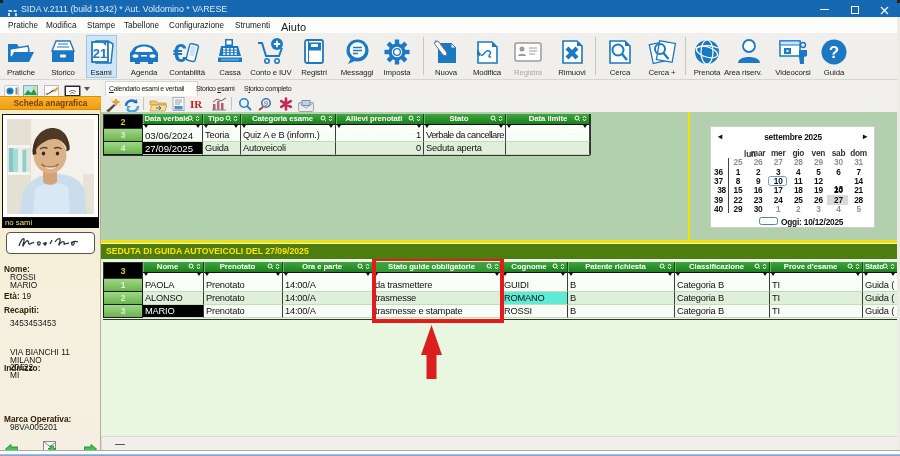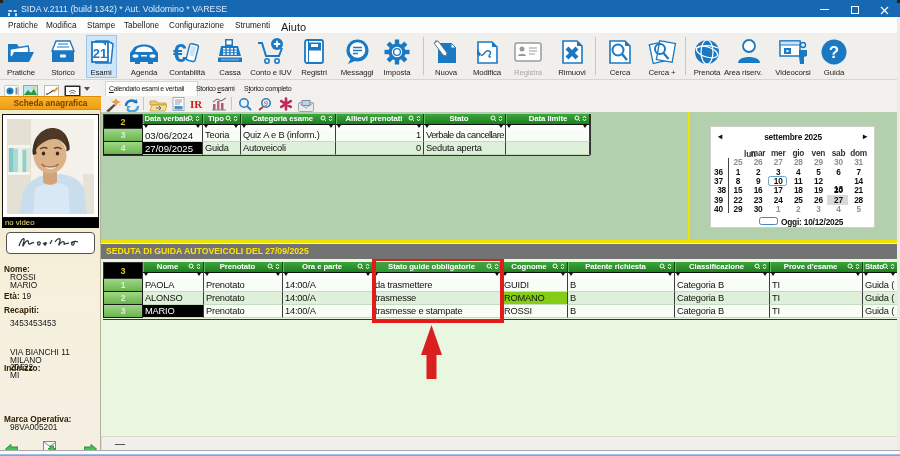--- a/index.html
+++ b/index.html
@@ -268,21 +268,21 @@
 <path d="M26 36 C24 17 37 9 45 9 C57 9 64 19 61 33 C59 26 55 21 49 20 C41 19 30 25 26 36 Z" fill="#4f3826"></path>
 <path d="M26 36c-1.5-8 2-14 6-17-2.5 6-3.5 11-2.5 16z" fill="#42301e"></path>
 <path d="M59 32c2.5-7 0-14-4.5-17 5.5 2.5 9 9 8 16z" fill="#42301e"></path>
 <path d="M35 45.5 c3.5 3.5 12.5 3.5 16 0" fill="none" stroke="#a06a48" stroke-width="1.7" stroke-linecap="round"></path>
 <path d="M37.5 47c3 2 9 2 12 0-1.2 2.2-3.8 3.2-6 3.2s-4.8-1-6-3.2z" fill="#f0e6da"></path>
 <ellipse cx="36.5" cy="34.5" rx="1.7" ry="2" fill="#3a2a1c"></ellipse>
 <ellipse cx="50.5" cy="34.5" rx="1.7" ry="2" fill="#3a2a1c"></ellipse>
 <path d="M33 30c2.5-1.7 5.5-1.7 7.5-.6M47 29.4c2.5-1.2 5.5-1.2 7.5.6" fill="none" stroke="#55412c" stroke-width="1.4"></path>
 </svg></div>
 
-<div class="abs" style="left:2px;top:218px;width:97px;height:10px;background:#000;color:#e8e276;font-size:7.8px;line-height:10px;padding-left:3px;box-sizing:border-box;">no video</div>
+<div class="abs" style="left:2px;top:218px;width:97px;height:10px;background:#000;color:#e8e276;font-size:7.8px;line-height:10px;padding-left:3px;box-sizing:border-box;">no sami</div>
 
 <div class="abs" style="left:6px;top:232px;width:89px;height:22px;background:#fff;border:1.5px solid #55544c;border-radius:4px;box-sizing:border-box;">
 <svg width="86" height="19" viewBox="0 0 86 19">
 <path d="M12 13 C14 7 16 5 17 6 C18 7 15 13 16 13 C18 9 20 7 21 8 C22 9 21 12 23 11 C25 10 26 9 27 10 M30 10 C32 8 34 9 33 11 C32 13 30 12 31 10 M36 11 C38 9 40 9 39 11 C38 13 37 12 38 10 M43 11 L45 7 M48 9 C50 6 52 5 53 6 C54 8 51 12 52 12 C54 9 56 8 57 9 C58 10 56 12 58 11 C60 10 61 10 62 10 M64 10 C66 8 68 9 67 11 C66 13 64 12 65 10 C66 8 69 8 71 9" fill="none" stroke="#2e2e38" stroke-width="1.25"></path>
 </svg></div>
 
 <div class="abs sbl" style="left:4px;top:264px;">Nome:</div>
 <div class="abs sbv" style="left:10px;top:272px;">ROSSI</div>
 <div class="abs sbv" style="left:10px;top:280px;">MARIO</div>
 <div class="abs sbl" style="left:4px;top:291px;">Età: <span style="font-weight:normal;color:#141414;">19</span></div>
@@ -375,21 +375,21 @@
 <div class="abs cal" style="left:716px;top:131px;width:8px;">◂</div>
 <div class="abs cal" style="left:861px;top:131px;width:8px;">▸</div>
 <div class="abs cal" style="left:750px;top:131.5px;width:86px;">settembre 2025</div>
 <div class="abs" style="left:727.5px;top:158px;width:1px;height:55px;background:#444;"></div>
 <div id="calgrid"></div>
 <div class="abs" style="left:768px;top:175.5px;width:19px;height:10px;border:1.2px solid #66a0cc;border-radius:2.5px;box-sizing:border-box;"></div>
 <div class="abs" style="left:827px;top:194.5px;width:21px;height:10px;background:#d9d9d9;"></div>
 <div class="abs" style="left:759px;top:217px;width:19px;height:8px;border:1.2px solid #4488bb;border-radius:2.5px;box-sizing:border-box;"></div>
 <div class="abs cal" style="left:781px;top:216.5px;">Oggi: 10/12/2025</div>
 
-<div class="abs" style="left:101px;top:244px;width:796px;height:15px;background:#737373;color:#ffe400;font-weight:bold;font-size:8.7px;line-height:15px;padding-left:5px;box-sizing:border-box;">SEDUTA DI GUIDA AUTOVEICOLI DEL 27/09/2025</div>
+<div class="abs" style="left:101px;top:244px;width:796px;height:15px;background:#4d7c0f;color:#ffe400;font-weight:bold;font-size:8.7px;line-height:15px;padding-left:5px;box-sizing:border-box;">SEDUTA DI GUIDA AUTOVEICOLI DEL 27/09/2025</div>
 
 <div class="abs" style="left:101px;top:259px;width:796px;height:177px;background:#e9f7e1;"></div>
 <div id="toptable"></div>
 <div id="lowtable"></div>
 
 <div class="abs" style="left:372px;top:259px;width:132px;height:64px;border:4.5px solid #e41b1b;border-top-width:2.5px;box-sizing:border-box;"></div>
 <div class="abs" style="left:420.5px;top:325px;"><svg width="21" height="54" viewBox="0 0 21 54">
 <path d="M10.5 0L21 30H15.5V54H5.5V30H0Z" fill="#da1f1f"></path>
     </svg></div>
 
@@ -610,21 +610,21 @@
 <div class="abs cell" style="left:502px;top:278.9px;width:66px;height:13.2px;background:#f9fdf7;border-bottom:1px solid #c2dcbc;">GUIDI</div>
 <div class="abs cell" style="left:568px;top:278.9px;width:107px;height:13.2px;background:#f9fdf7;border-bottom:1px solid #c2dcbc;">B</div>
 <div class="abs cell" style="left:675px;top:278.9px;width:95px;height:13.2px;background:#f9fdf7;border-bottom:1px solid #c2dcbc;">Categoria B</div>
 <div class="abs cell" style="left:770px;top:278.9px;width:93px;height:13.2px;background:#f9fdf7;border-bottom:1px solid #c2dcbc;">TI</div>
 <div class="abs cell" style="left:863px;top:278.9px;width:35px;height:13.2px;background:#f9fdf7;border-bottom:1px solid #c2dcbc;">Guida (</div>
 <div class="abs rh" style="left:103px;top:292.09999999999997px;width:40px;height:13.2px;line-height:13.2px;">2</div>
 <div class="abs cell" style="left:143px;top:292.09999999999997px;width:61px;height:13.2px;background:#dff0da;border-bottom:1px solid #c2dcbc;">ALONSO</div>
 <div class="abs cell" style="left:204px;top:292.09999999999997px;width:79px;height:13.2px;background:#dff0da;border-bottom:1px solid #c2dcbc;">Prenotato</div>
 <div class="abs cell" style="left:283px;top:292.09999999999997px;width:90px;height:13.2px;background:#dff0da;border-bottom:1px solid #c2dcbc;">14:00/A</div>
 <div class="abs cell" style="left:373px;top:292.09999999999997px;width:129px;height:13.2px;background:#dff0da;border-bottom:1px solid #c2dcbc;">trasmesse</div>
-<div class="abs cell" style="left:502px;top:292.09999999999997px;width:66px;height:13.2px;background:#84cc16;border-bottom:1px solid #c2dcbc;">ROMANO</div>
+<div class="abs cell" style="left:502px;top:292.09999999999997px;width:66px;height:13.2px;background:#5eead4;border-bottom:1px solid #c2dcbc;">ROMANO</div>
 <div class="abs cell" style="left:568px;top:292.09999999999997px;width:107px;height:13.2px;background:#dff0da;border-bottom:1px solid #c2dcbc;">B</div>
 <div class="abs cell" style="left:675px;top:292.09999999999997px;width:95px;height:13.2px;background:#dff0da;border-bottom:1px solid #c2dcbc;">Categoria B</div>
 <div class="abs cell" style="left:770px;top:292.09999999999997px;width:93px;height:13.2px;background:#dff0da;border-bottom:1px solid #c2dcbc;">TI</div>
 <div class="abs cell" style="left:863px;top:292.09999999999997px;width:35px;height:13.2px;background:#dff0da;border-bottom:1px solid #c2dcbc;">Guida (</div>
 <div class="abs rh" style="left:103px;top:305.29999999999995px;width:40px;height:13.2px;line-height:13.2px;">3</div>
 <div class="abs cell" style="left:143px;top:305.29999999999995px;width:61px;height:13.2px;background:#000;background:#000;color:#fff;border-bottom:1px solid #c2dcbc;">MARIO</div>
 <div class="abs cell" style="left:204px;top:305.29999999999995px;width:79px;height:13.2px;background:#f9fdf7;border-bottom:1px solid #c2dcbc;">Prenotato</div>
 <div class="abs cell" style="left:283px;top:305.29999999999995px;width:90px;height:13.2px;background:#f9fdf7;border-bottom:1px solid #c2dcbc;">14:00/A</div>
 <div class="abs cell" style="left:373px;top:305.29999999999995px;width:129px;height:13.2px;background:#f9fdf7;border-bottom:1px solid #c2dcbc;">trasmesse e stampate</div>
 <div class="abs cell" style="left:502px;top:305.29999999999995px;width:66px;height:13.2px;background:#f9fdf7;border-bottom:1px solid #c2dcbc;">ROSSI</div>

